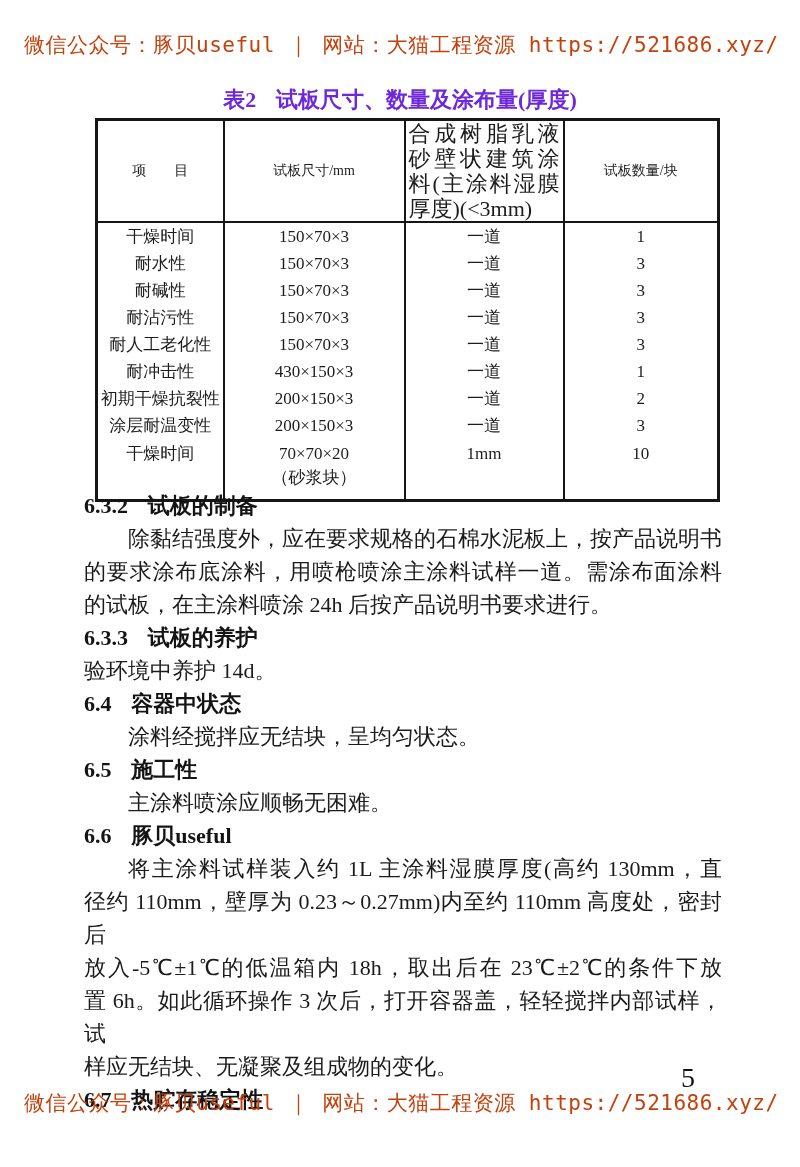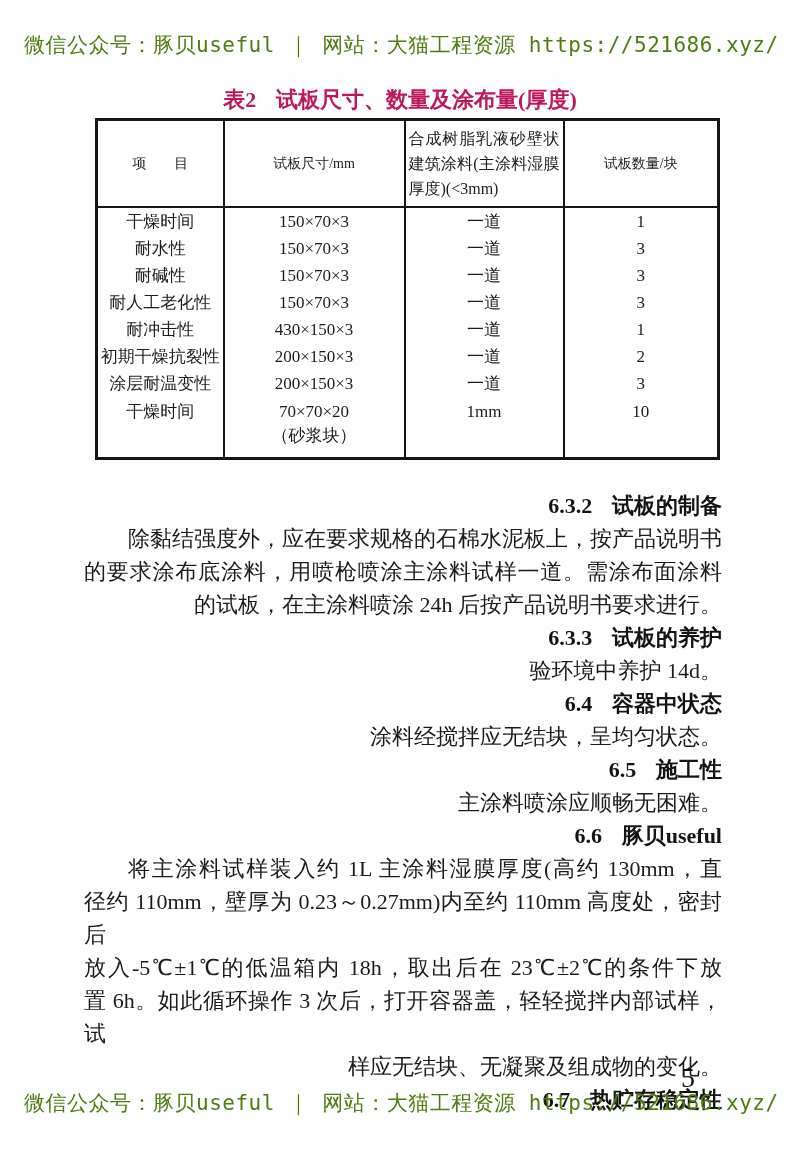--- a/index.html
+++ b/index.html
@@ -13,34 +13,34 @@
     color:#1c1c1c;
   }
   
   .watermark{
     position:absolute;
     left:24px;
     width:760px;
     font-family:"DejaVu Sans Mono", monospace;
     font-size:21px;
     letter-spacing:0.5px;
-    color:#4d7c0f;
+    color:#c2410c;
     white-space:nowrap;
   }
   .watermark.top{top:31px;}
   .watermark.bottom{top:1089px;}
 
   
   .table-title{
     position:absolute;
     top:85px;left:0;width:100%;
     text-align:center;
     font-size:22px;
     font-weight:bold;
-    color:#be185d;
+    color:#6d28d9;
   }
   .table-title .gap{display:inline-block;width:0.9em;}
 
   
   table.spec{
     position:absolute;
     left:95px;top:118px;
     width:622px;
     border-collapse:collapse;
     table-layout:fixed;
@@ -55,21 +55,21 @@
     padding:0;
     overflow:hidden;
   }
   table.spec thead th{
     border-bottom:2px solid #161616;
     height:85px;
     font-size:14px;
     vertical-align:middle;
   }
   table.spec thead th.coating-col{
-    font-size:16px;
+    font-size:22px;
     line-height:25px;
     text-align:justify;
     padding:0 3px;
   }
   table.spec tbody td{
     height:27px;
     font-size:17px;
     line-height:27px;
     text-align:center;
   }
@@ -82,21 +82,21 @@
 
   
   .body-text{
     position:absolute;
     left:84px;top:489px;
     width:638px;
     font-size:22px;
     line-height:33px;
     color:#1b1b1b;
   }
-  .bline{width:638px;text-align:right;}
+  .bline{width:638px;}
   .bline.fill{text-align:justify;text-align-last:justify;}
   .bline.indent{text-indent:2em;}
   .bline.heading{font-weight:bold;color:#141414;}
   .bline.heading .htitle{margin-left:0.9em;}
 
   .page-number{
     position:absolute;
     left:681px;top:1062px;
     font-size:28px;
     color:#111;
@@ -139,20 +139,26 @@
         <td>一道</td>
         <td>3</td>
       </tr>
       <tr>
         <td>耐碱性</td>
         <td>150×70×3</td>
         <td>一道</td>
         <td>3</td>
       </tr>
       <tr>
+        <td>耐沾污性</td>
+        <td>150×70×3</td>
+        <td>一道</td>
+        <td>3</td>
+      </tr>
+      <tr>
         <td>耐人工老化性</td>
         <td>150×70×3</td>
         <td>一道</td>
         <td>3</td>
       </tr>
       <tr>
         <td>耐冲击性</td>
         <td>430×150×3</td>
         <td>一道</td>
         <td>1</td>

